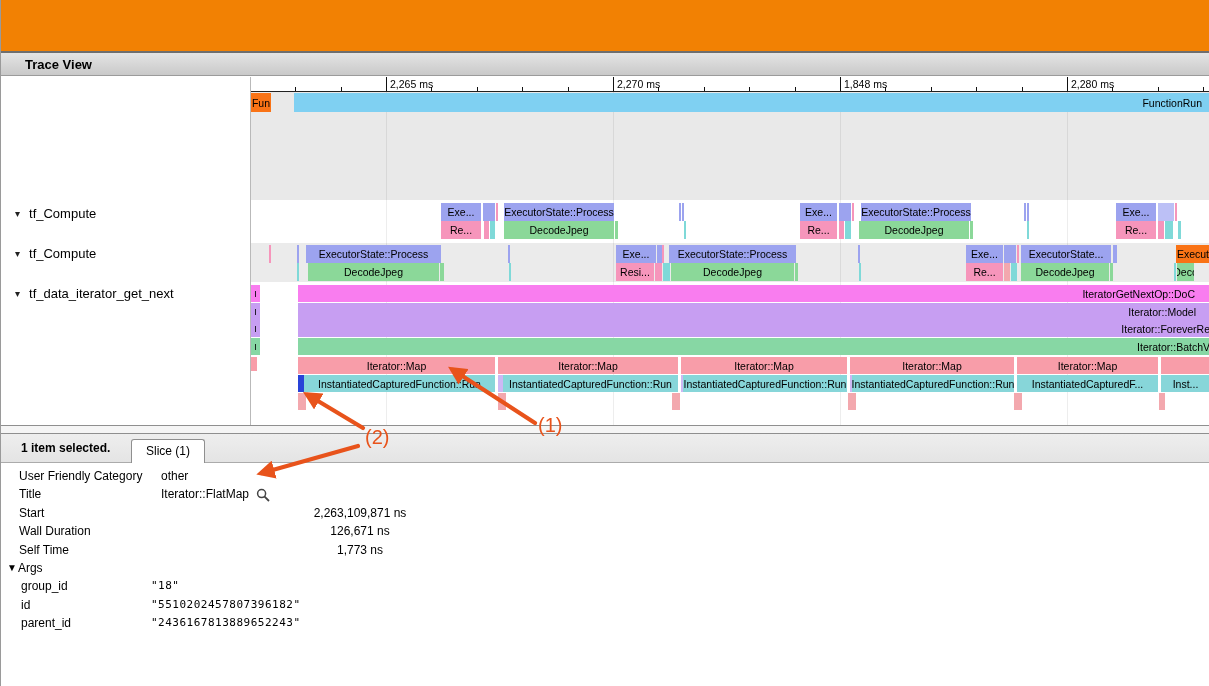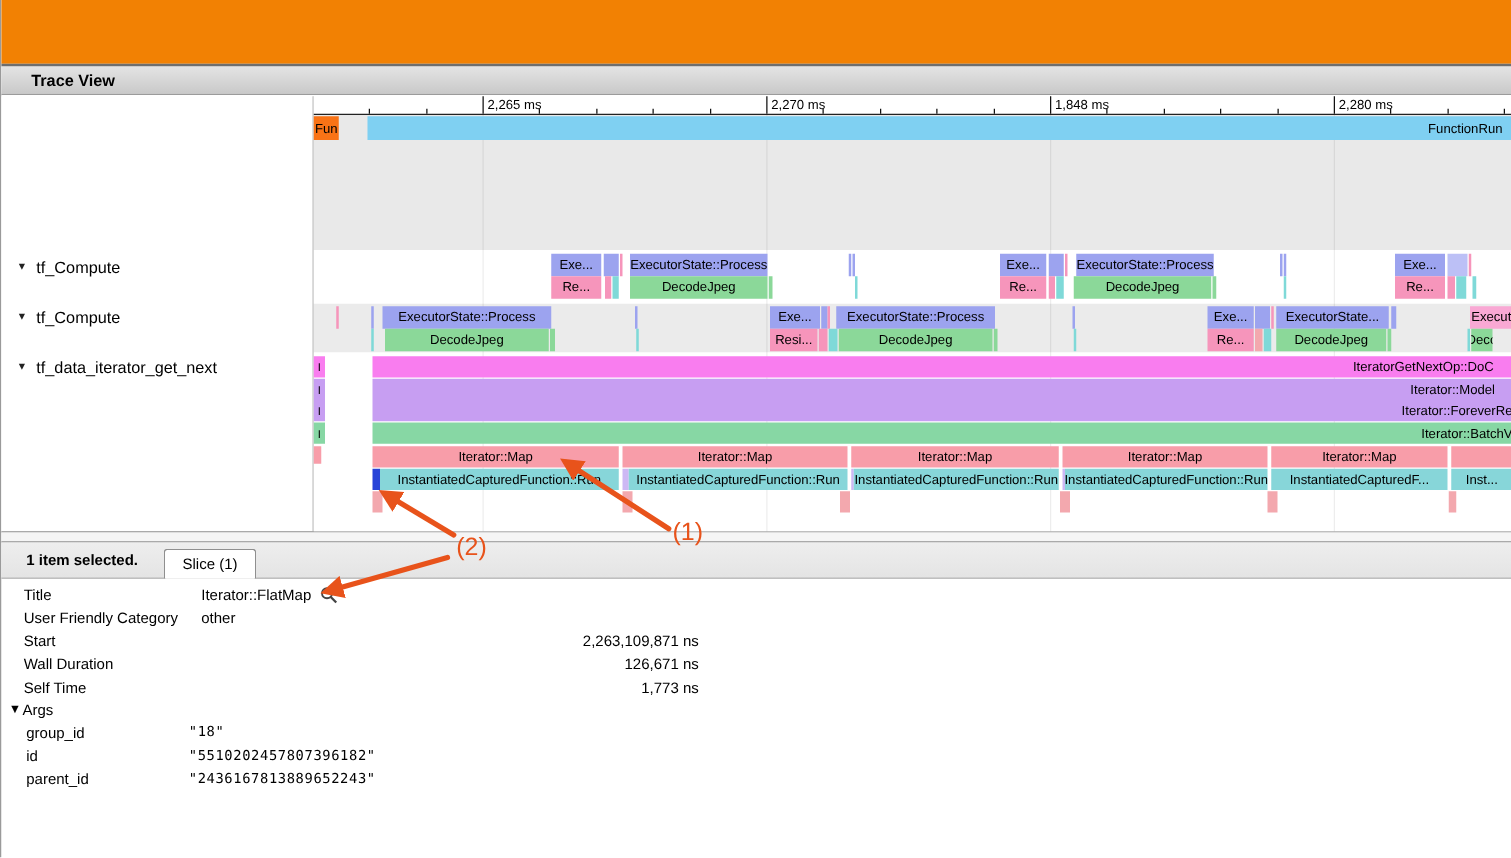--- a/index.html
+++ b/index.html
@@ -52,21 +52,21 @@
   #slice-tab{
     position:absolute;left:130px;top:5px;height:24px;box-sizing:border-box;
     background:#fff;border:1px solid #8f8f8f;border-bottom:none;
     border-radius:3px 3px 0 0;padding:0 14px;font-size:12px;line-height:22px;
   }
   
   #details{left:0;top:464px;width:700px;padding-top:3px;}
   .drow{display:flex;height:18.4px;line-height:18.4px;font-size:12px;padding-left:18px;}
   .dlabel{width:142px;flex:none;}
   .dvalue{white-space:nowrap;display:flex;align-items:center;gap:7px;}
-  .dvalue.num{width:398px;display:inline-block;text-align:right;}
+  .dvalue.num{width:398px;display:inline-block;text-align:center;}
   .args-header{padding-left:6px;display:flex;align-items:center;height:18.4px;line-height:18.4px;font-size:12px;}
   .args-header .tri2{font-size:10px;margin-right:1px;}
   .arow{display:flex;height:18.4px;line-height:18.4px;font-size:12px;padding-left:20px;}
   .alabel{width:130px;flex:none;}
   .avalue{font-family:"DejaVu Sans Mono","Liberation Mono",monospace;font-size:11px;letter-spacing:0.5px;}
   
   #overlay{left:0;top:0;width:1209px;height:686px;pointer-events:none;z-index:9;}
 </style>
 </head>
 <body>
@@ -169,21 +169,21 @@
       <div class="block" style="left: 615px; top: 168px; width: 40px; height: 18px; background: rgb(156, 163, 239); z-index: 4;">Exe...</div>
       <div class="block" style="left: 656px; top: 168px; width: 5px; height: 18px; background: rgb(156, 163, 239); z-index: 4;"></div>
       <div class="block" style="left: 661px; top: 168px; width: 2px; height: 18px; background: rgb(246, 149, 187); z-index: 4;"></div>
       <div class="block" style="left: 668px; top: 168px; width: 127px; height: 18px; background: rgb(156, 163, 239); z-index: 4;">ExecutorState::Process</div>
       <div class="block" style="left: 857px; top: 168px; width: 2px; height: 18px; background: rgb(156, 163, 239); z-index: 4;"></div>
       <div class="block" style="left: 965px; top: 168px; width: 37px; height: 18px; background: rgb(156, 163, 239); z-index: 4;">Exe...</div>
       <div class="block" style="left: 1003px; top: 168px; width: 12px; height: 18px; background: rgb(156, 163, 239); z-index: 4;"></div>
       <div class="block" style="left: 1016px; top: 168px; width: 2px; height: 18px; background: rgb(246, 149, 187); z-index: 4;"></div>
       <div class="block" style="left: 1020px; top: 168px; width: 90px; height: 18px; background: rgb(156, 163, 239); z-index: 4;">ExecutorState...</div>
       <div class="block" style="left: 1112px; top: 168px; width: 4px; height: 18px; background: rgb(156, 163, 239); z-index: 4;"></div>
-      <div class="block" style="left: 1175px; top: 168px; width: 34px; height: 18px; background: #f9a8d4; z-index: 4;">Execut</div>
+      <div class="block" style="left: 1175px; top: 168px; width: 34px; height: 18px; background: #f97316; z-index: 4;">Execut</div>
       <div class="block" style="left: 296px; top: 186px; width: 2px; height: 18px; background: rgb(127, 217, 216); z-index: 4;"></div>
       <div class="block" style="left: 307px; top: 186px; width: 131px; height: 18px; background: rgb(139, 216, 153); z-index: 4;">DecodeJpeg</div>
       <div class="block" style="left: 439px; top: 186px; width: 4px; height: 18px; background: rgb(139, 216, 153); z-index: 4;"></div>
       <div class="block" style="left: 508px; top: 186px; width: 2px; height: 18px; background: rgb(127, 217, 216); z-index: 4;"></div>
       <div class="block" style="left: 615px; top: 186px; width: 38px; height: 18px; background: rgb(246, 149, 187); z-index: 4;">Resi...</div>
       <div class="block" style="left: 654px; top: 186px; width: 7px; height: 18px; background: rgb(246, 149, 187); z-index: 4;"></div>
       <div class="block" style="left: 662px; top: 186px; width: 7px; height: 18px; background: rgb(127, 217, 216); z-index: 4;"></div>
       <div class="block" style="left: 670px; top: 186px; width: 123px; height: 18px; background: rgb(139, 216, 153); z-index: 4;">DecodeJpeg</div>
       <div class="block" style="left: 794px; top: 186px; width: 3px; height: 18px; background: rgb(139, 216, 153); z-index: 4;"></div>
       <div class="block" style="left: 858px; top: 186px; width: 2px; height: 18px; background: rgb(127, 217, 216); z-index: 4;"></div>
@@ -234,29 +234,29 @@
   <div id="selection-bar" class="abs">
     <span id="selection-status">1 item selected.</span>
     <div id="slice-tab">
       <span>Slice (1)</span>
     </div>
   </div>
 
   <div id="details" class="abs">
     <div id="details-rows">
         <div class="drow">
+          <span class="dlabel">User Friendly Category</span>
+          <span class="dvalue">other</span>
+        </div>
+        <div class="drow">
           <span class="dlabel">Title</span>
           <span class="dvalue">Iterator::FlatMap<svg width="14" height="14" viewBox="0 0 14 14">
               <circle cx="5.6" cy="5.6" r="4" fill="none" stroke="#444" stroke-width="1.5"></circle>
               <line x1="8.6" y1="8.6" x2="13" y2="13" stroke="#444" stroke-width="1.8"></line>
             </svg></span>
-        </div>
-        <div class="drow">
-          <span class="dlabel">User Friendly Category</span>
-          <span class="dvalue">other</span>
         </div>
         <div class="drow">
           <span class="dlabel">Start</span>
           <span class="dvalue num">2,263,109,871 ns</span>
         </div>
         <div class="drow">
           <span class="dlabel">Wall Duration</span>
           <span class="dvalue num">126,671 ns</span>
         </div>
         <div class="drow">

